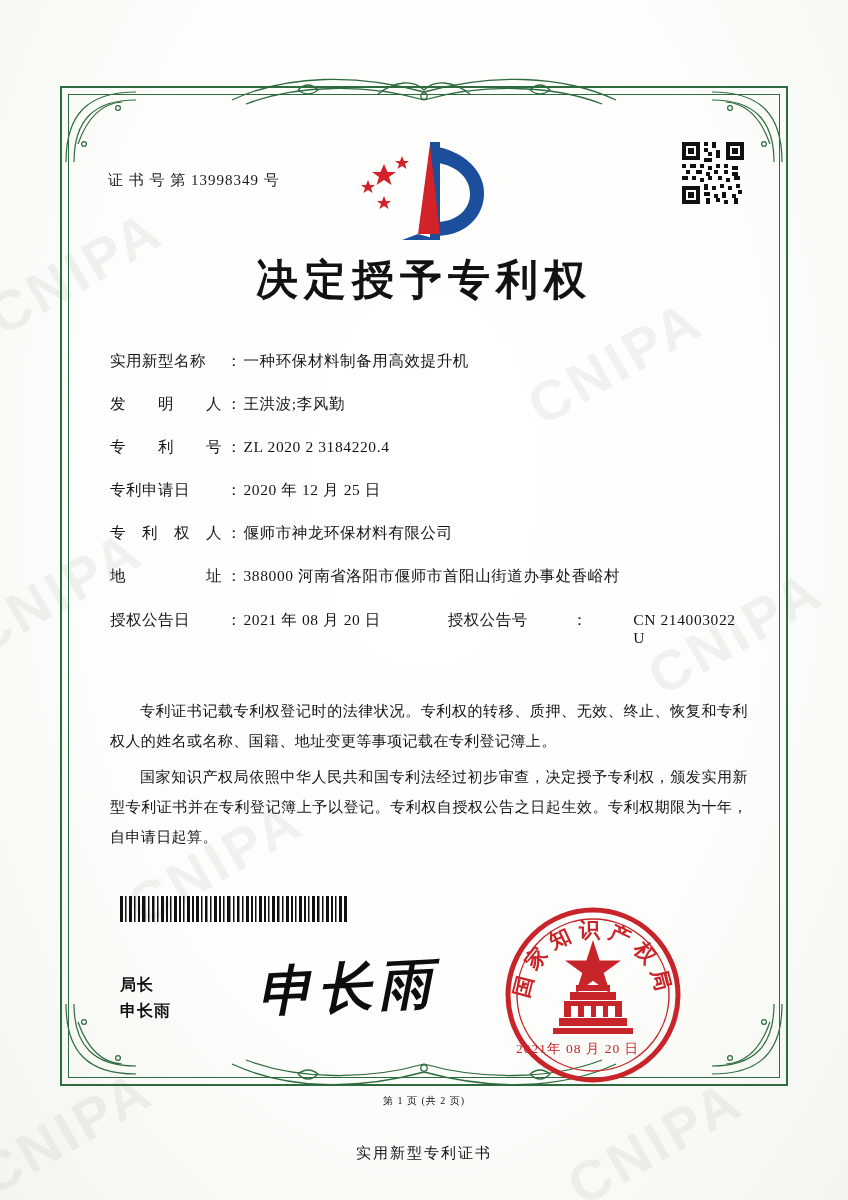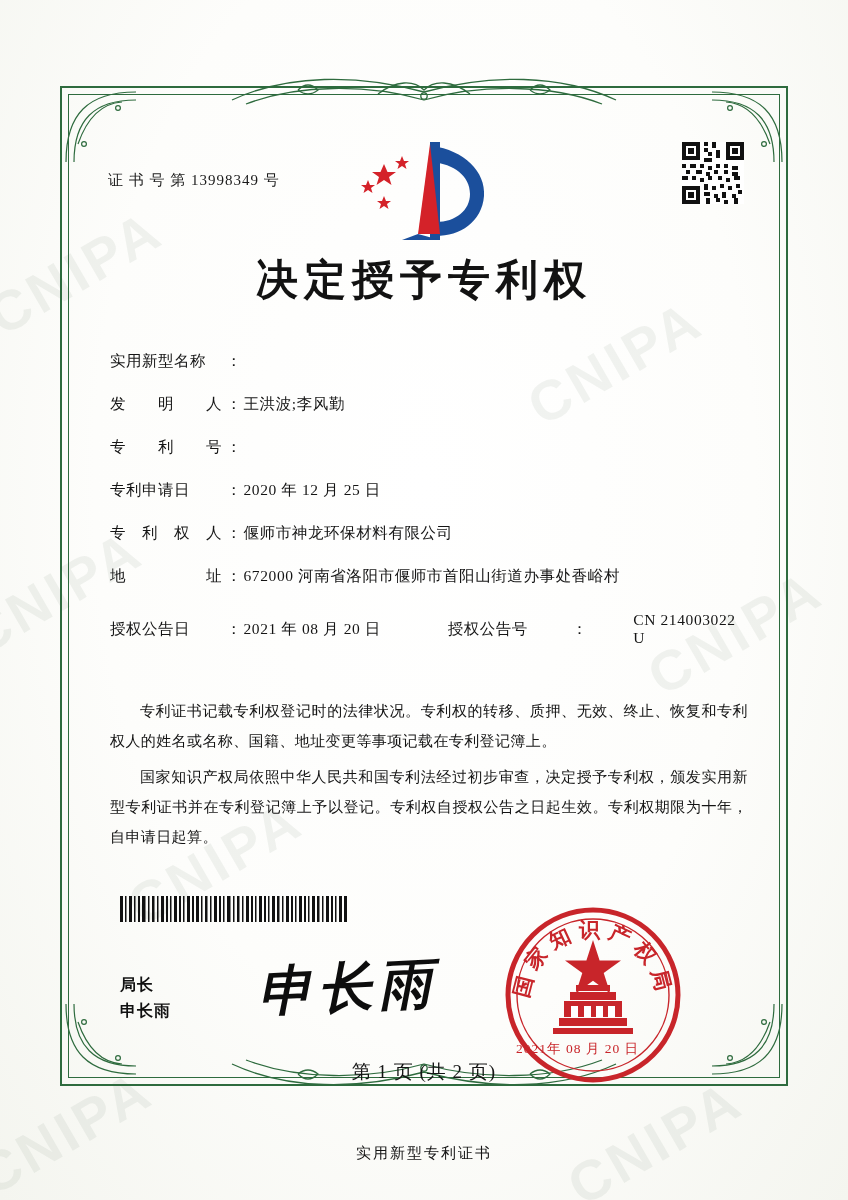--- a/index.html
+++ b/index.html
@@ -131,21 +131,21 @@
   }
   .f-value {
     flex: 1 1 auto;
     letter-spacing: 0.6px;
   }
   .row-split {
     display: flex;
     align-items: baseline;
   }
   .split-left { width: 340px; display: flex; align-items: flex-end; }
-  .split-right { display: flex; align-items: center; gap: 44px; }
+  .split-right { display: flex; align-items: flex-start; gap: 44px; }
   .split-right .f-label { width: auto; flex: 0 0 auto; }
 
   
   .paras {
     position: absolute;
     left: 110px;
     top: 696px;
     width: 638px;
     font-size: 15px;
     line-height: 30px;
@@ -210,23 +210,23 @@
     color: #c8252a;
     letter-spacing: 1px;
     font-family: Liberation Serif, serif;
   }
 
   
   .page-num {
     position: absolute;
     left: 0;
     right: 0;
-    top: 1059px;
+    top: 1094px;
     text-align: center;
-    font-size: 19px;
+    font-size: 10px;
     letter-spacing: 1px;
     color: #141414;
   }
   .footer-note {
     position: absolute;
     left: 0;
     right: 0;
     top: 1144px;
     text-align: center;
     font-size: 15px;
@@ -340,49 +340,51 @@
     </g>
   </svg>
 
   <div class="title">决定授予专利权</div>
 
   <div class="fields">
 
     <div class="field-row">
       <span class="f-label">实用新型名称</span>
       <span class="f-colon">：</span>
+      <span class="f-value">一种环保材料制备用高效提升机</span>
     </div>
 
     <div class="field-row">
       <span class="f-label">发　　明　　人</span>
       <span class="f-colon">：</span>
       <span class="f-value">王洪波;李风勤</span>
     </div>
 
     <div class="field-row">
       <span class="f-label">专　　利　　号</span>
       <span class="f-colon">：</span>
+      <span class="f-value">ZL 2020 2 3184220.4</span>
     </div>
 
     <div class="field-row">
       <span class="f-label">专利申请日</span>
       <span class="f-colon">：</span>
       <span class="f-value">2020 年 12 月 25 日</span>
     </div>
 
     <div class="field-row">
       <span class="f-label">专　利　权　人</span>
       <span class="f-colon">：</span>
       <span class="f-value">偃师市神龙环保材料有限公司</span>
     </div>
 
     <div class="field-row">
       <span class="f-label">地　　　　　址</span>
       <span class="f-colon">：</span>
-      <span class="f-value">672000 河南省洛阳市偃师市首阳山街道办事处香峪村</span>
+      <span class="f-value">388000 河南省洛阳市偃师市首阳山街道办事处香峪村</span>
     </div>
 
     <div class="field-row row-split">
       <span class="split-left">
         <span class="f-label">授权公告日</span>
         <span class="f-colon">：</span>
         <span class="f-value">2021 年 08 月 20 日</span>
       </span>
       <span class="split-right">
         <span class="f-label">授权公告号</span>

